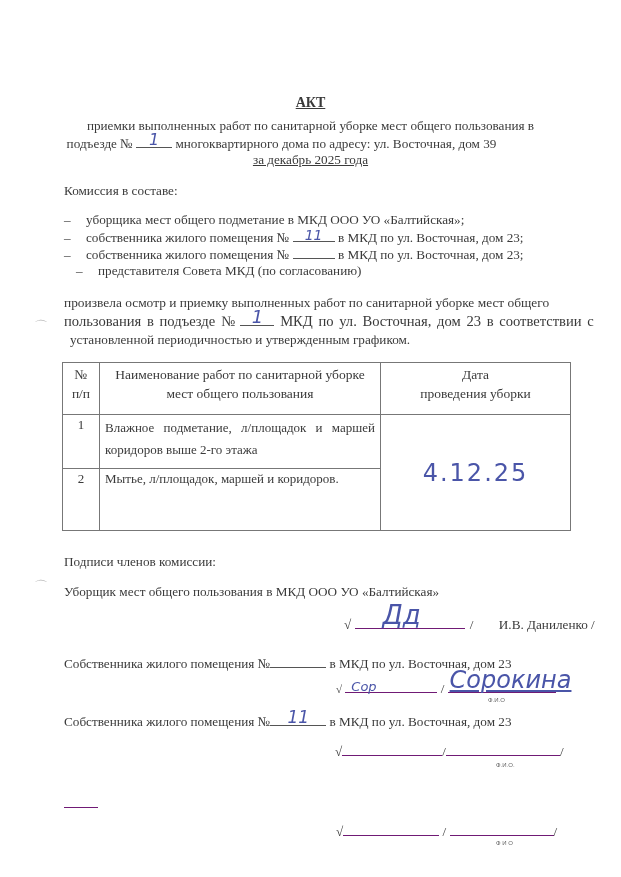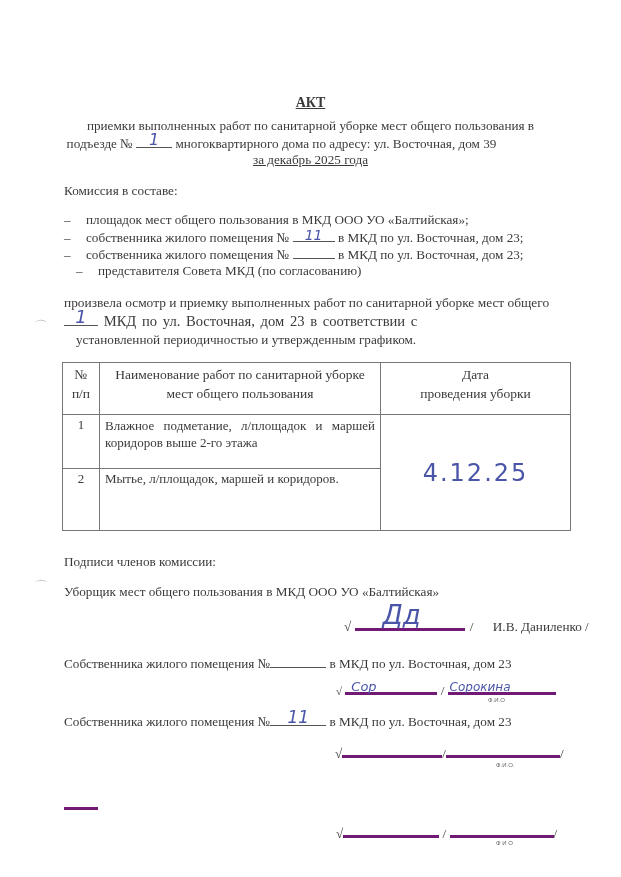--- a/index.html
+++ b/index.html
@@ -21,21 +21,21 @@
   .blank .hw { position: absolute; left: 0; right: 0; bottom: -2px; font-size: 16px; }
   table.works {
     position: absolute; left: 62px; top: 362px; width: 509px;
     border-collapse: collapse; font-size: 13px; color: #3a3a3a;
   }
   table.works td, table.works th {
     border: 1px solid #777; padding: 2px 5px; vertical-align: top; font-weight: normal;
   }
   table.works th { text-align: center; font-size: 13.5px; line-height: 19px; }
   .dash { display: inline-block; width: 22px; }
-  .sigline { display: inline-block; border-bottom: 3px solid #701a75; height: 12px; }
+  .sigline { display: inline-block; border-bottom: 1px solid #701a75; height: 12px; }
   .fio { position: absolute; font-size: 6px; color: #666; font-family: "Liberation Sans", sans-serif; }
   .mark { position: absolute; color: #bbb; font-size: 14px; }
 </style>
 </head>
 <body>
 
 <div class="abs center title u" style="left:0; width:621px; top:95px;">АКТ</div>
 
 <div class="abs center" style="left:0; width:621px; top:118px;">приемки выполненных работ по санитарной уборке мест общего пользования в</div>
 
@@ -45,21 +45,21 @@
     <span class="hw">1</span>
   </span>
   <span>многоквартирного дома по адресу: ул. Восточная, дом 39</span>
 </div>
 
 <div class="abs center u" style="left:0; width:621px; top:152px;">за декабрь 2025 года</div>
 
 <div class="abs" style="left:64px; top:183px;">Комиссия в составе:</div>
 
 <div class="abs" style="left:64px; top:212px;">
-  <span class="dash">–</span><span>площадок мест общего пользования в МКД ООО УО «Балтийская»;</span>
+  <span class="dash">–</span><span>уборщика мест общего подметание в МКД ООО УО «Балтийская»;</span>
 </div>
 <div class="abs" style="left:64px; top:229px;">
   <span class="dash">–</span><span>собственника жилого помещения №</span>
   <span class="blank" style="width:42px;">
     <span class="hw" style="font-size:14px;">11</span>
   </span>
   <span>в МКД по ул. Восточная, дом 23;</span>
 </div>
 <div class="abs" style="left:64px; top:246px;">
   <span class="dash">–</span><span>собственника жилого помещения №</span>
@@ -67,26 +67,27 @@
     <span class="hw"></span>
   </span>
   <span>в МКД по ул. Восточная, дом 23;</span>
 </div>
 <div class="abs" style="left:76px; top:263px;">
   <span class="dash">–</span><span>представителя Совета МКД (по согласованию)</span>
 </div>
 
 <div class="abs" style="left:64px; top:295px; font-size:13.4px;">произвела осмотр и приемку выполненных работ по санитарной уборке мест общего</div>
 <div class="abs" style="left:64px; top:313px; font-size:14.6px; word-spacing:2px;">
+  <span>пользования в подъезде №</span>
   <span class="blank" style="width:34px;">
     <span class="hw" style="font-size:18px;">1</span>
   </span>
   <span>МКД по ул. Восточная, дом 23 в соответствии с</span>
 </div>
-<div class="abs" style="left:76px; top:332px;">установленной периодичностью и утвержденным графиком.</div>
+<div class="abs" style="left:70px; top:332px;">установленной периодичностью и утвержденным графиком.</div>
 
 <div class="mark" style="left:34px; top:318px;">⌒</div>
 
 <table class="works">
   <tbody>
       <tr style="height:52px;">
     <th style="width:26px;">
       <div>№</div>
       <div>п/п</div>
     </th>
@@ -94,21 +95,21 @@
       <div>Наименование работ по санитарной уборке</div>
       <div>мест общего пользования</div>
     </th>
     <th>
       <div>Дата</div>
       <div>проведения уборки</div>
     </th>
   </tr>
   <tr style="height:54px;">
     <td class="center">1</td>
-    <td style="text-align:justify; white-space:normal; line-height:17px;margin-top:32px;">Влажное подметание, л/площадок и маршей коридоров выше 2-го этажа</td>
+    <td style="text-align:justify; white-space:normal; line-height:22px;margin-top:32px;">Влажное подметание, л/площадок и маршей коридоров выше 2-го этажа</td>
     <td rowspan="2" style="vertical-align:middle; text-align:center;">
       <span class="hw" style="font-size:24px; font-style:normal; letter-spacing:2px;">4.12.25</span>
     </td>
   </tr>
   <tr style="height:62px;">
     <td class="center">2</td>
     <td style="white-space:normal;">Мытье, л/площадок, маршей и коридоров.</td>
   </tr>
 </tbody>
   </table>
@@ -118,36 +119,36 @@
 <div class="mark" style="left:34px; top:578px;">⌒</div>
 
 <div class="abs" style="left:64px; top:584px;">Уборщик мест общего пользования в МКД ООО УО «Балтийская»</div>
 
 <div class="abs" style="left:344px; top:616px;">
   <span>√</span>
   <span class="sigline" style="width:110px; position:relative;">
     <span class="hw" style="position:absolute; left:28px; bottom:-2px; font-size:26px;">Дд</span>
   </span>
   <span style="margin-left:2px;">/</span>
-  <span style="margin-left:16px;">И.В. Даниленко /</span>
+  <span style="margin-left:22px;">И.В. Даниленко /</span>
 </div>
 
 <div class="abs" style="left:64px; top:655px;">
   <span>Собственника жилого помещения №</span><span class="blank" style="width:56px;"><span class="hw"></span></span>
   <span>в МКД по ул. Восточная, дом 23</span>
 </div>
 
 <div class="abs" style="left:336px; top:680px;">
   <span style="font-size:11px;">√</span>
   <span class="sigline" style="width:92px; position:relative;">
     <span class="hw" style="position:absolute; left:6px; bottom:-2px; font-size:13px;">Сор</span>
   </span>
   <span>/</span>
   <span class="sigline" style="width:108px; position:relative;">
-    <span class="hw" style="position:absolute; left:2px; bottom:-2px; font-size:12px;">Сорокина</span>
+    <span class="hw" style="position:absolute; left:2px; bottom:-2px; font-size:24px;text-decoration:underline;">Сорокина</span>
   </span>
 </div>
 <div class="fio" style="left:488px; top:697px;">Ф.И.О</div>
 
 <div class="abs" style="left:64px; top:713px;">
   <span>Собственника жилого помещения №</span><span class="blank" style="width:56px;"><span class="hw" style="font-size:17px;">11</span></span>
   <span>в МКД по ул. Восточная, дом 23</span>
 </div>
 
 <div class="abs" style="left:335px; top:743px;">

